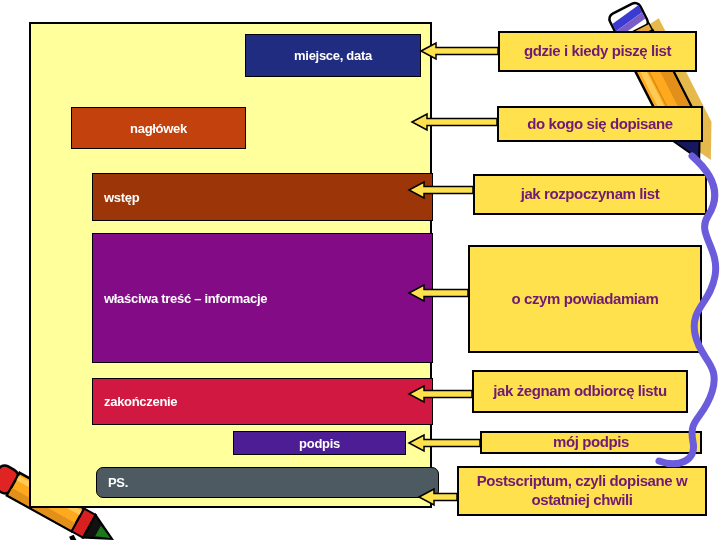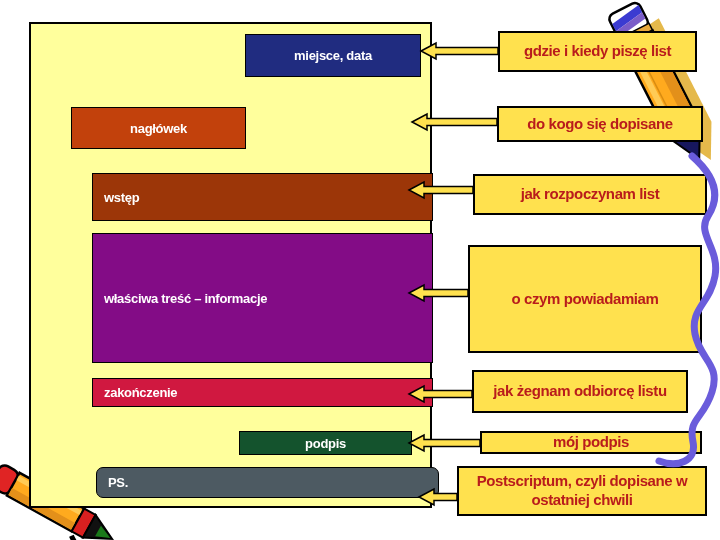--- a/index.html
+++ b/index.html
@@ -22,28 +22,28 @@
     color:#fff;font-weight:bold;font-size:13px;letter-spacing:-0.3px;
     border:1px solid #000;display:flex;align-items:center;
     box-sizing:border-box;
   }
   .block.center{justify-content:center;}
   .block.left{padding-left:11px;margin-left:26px;}
   #block-place-date {left:245px;top:34px; width:176px;height:43px; background:#202C80;}
   #block-header     {left:71px; top:107px;width:175px;height:42px; background:#c2410c;}
   #block-intro      {left:66px; top:173px;width:341px;height:48px; background:#9C3608;}
   #block-body       {left:66px; top:233px;width:341px;height:130px;background:#830C86;}
-  #block-ending     {left:66px; top:378px;width:341px;height:29px; background:#D01840;}
-  #block-signature  {left:239px;top:431px;width:173px;height:24px; background:#14532d;text-align:center;}
+  #block-ending     {left:66px; top:378px;width:341px;height:47px; background:#D01840;}
+  #block-signature  {left:233px;top:431px;width:173px;height:24px; background:#4c1d95;text-align:center;}
   #block-ps         {left:70px; top:467px;width:343px;height:31px; background:#4D5A62;border-radius:7px;}
 
   .annotation{
     position:absolute;z-index:4;
     background:#FFE14E;border:2px solid #000;
-    color:#b91c1c;font-weight:bold;font-size:15px;letter-spacing:-0.4px;
+    color:#701a75;font-weight:bold;font-size:15px;letter-spacing:-0.4px;
     display:flex;align-items:center;justify-content:center;text-align:center;
     line-height:1.25;box-sizing:border-box;padding:0 2px;
   }
   .annotation.nowrap{white-space:nowrap;}
   #ann-0{left:498px;top:31px; width:199px;height:41px;}
   #ann-1{left:497px;top:106px;width:206px;height:36px;}
   #ann-2{left:473px;top:174px;width:234px;height:41px;}
   #ann-3{left:468px;top:245px;width:234px;height:108px;}
   #ann-4{left:472px;top:370px;width:216px;height:43px;}
   #ann-5{left:480px;top:431px;width:222px;height:23px;}

